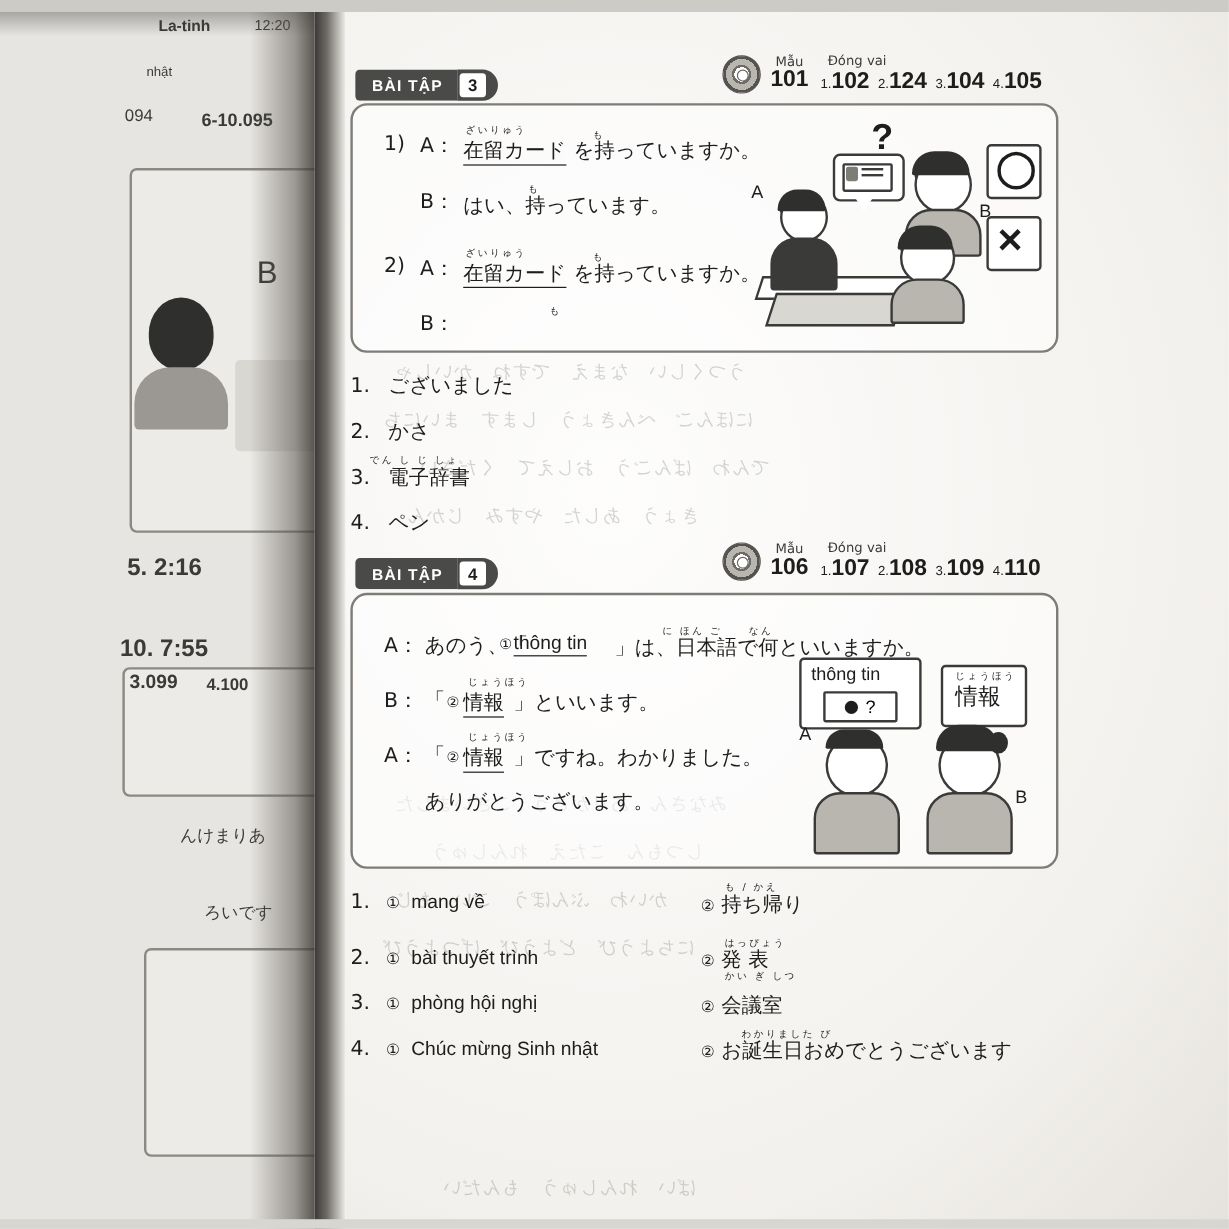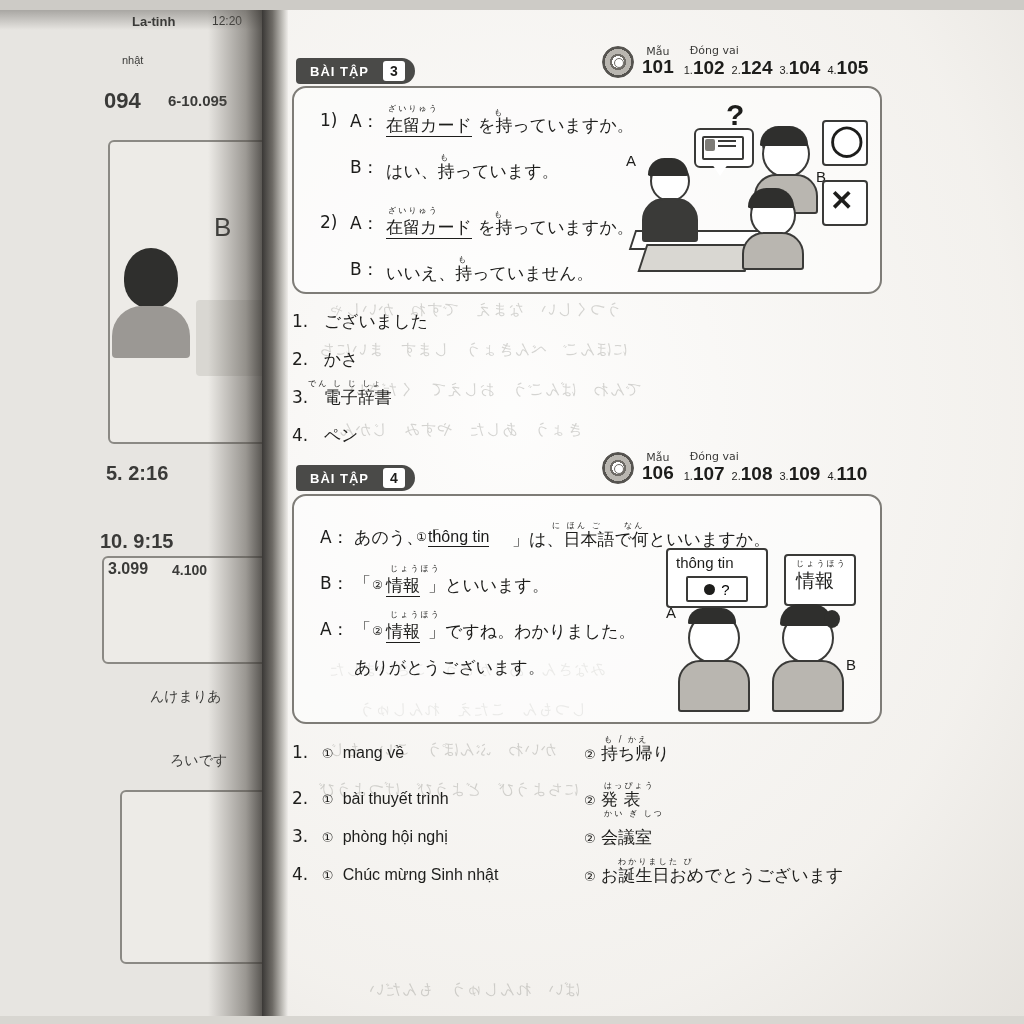--- a/index.html
+++ b/index.html
@@ -312,31 +312,31 @@
 </style>
 </head>
 <body>
 
 <div class="page">
 
   <div class="left-page">
     <div class="lp-text" style="left:132px; top:14px; font-size:13px; font-weight:bold;">La-tinh</div>
     <div class="lp-text" style="left:212px; top:14px; font-size:12px;">12:20</div>
     <div class="lp-text" style="left:122px; top:54px; font-size:11px;">nhật</div>
-    <div class="lp-text" style="left:104px; top:88px; font-size:22px; font-weight:bold;">094</div>
+    <div class="lp-text" style="left:104px; top:88px; font-size:14px; font-weight:normal;">094</div>
     <div class="lp-text" style="left:168px; top:92px; font-size:15px; font-weight:bold;">6-10.095</div>
 
     <div class="lp-box" style="left:108px; top:140px; width:170px; height:300px;"></div>
     <div class="lp-text" style="left:214px; top:212px; font-size:26px;">B</div>
     <div class="lp-head" style="left:124px; top:248px;"></div>
     <div class="lp-body" style="left:112px; top:306px;"></div>
     <div class="lp-figure" style="left:196px; top:300px; width:70px; height:76px;"></div>
 
     <div class="lp-text" style="left:106px; top:462px; font-size:20px; font-weight:bold;">5. 2:16</div>
-    <div class="lp-text" style="left:100px; top:530px; font-size:20px; font-weight:bold;">10. 9:15</div>
+    <div class="lp-text" style="left:100px; top:530px; font-size:20px; font-weight:bold;">10. 7:55</div>
 
     <div class="lp-box" style="left:102px; top:556px; width:176px; height:104px;"></div>
     <div class="lp-text" style="left:108px; top:560px; font-size:16px; font-weight:bold;">3.099</div>
     <div class="lp-text" style="left:172px; top:562px; font-size:14px; font-weight:bold;">4.100</div>
 
     <div class="lp-text" style="left:150px; top:688px; font-size:14px;">んけまりあ</div>
     <div class="lp-text" style="left:170px; top:752px; font-size:14px;">ろいです</div>
     <div class="lp-text" style="left:196px; top:808px; font-size:14px;">書</div>
     <div class="lp-text" style="left:194px; top:856px; font-size:14px;">か</div>
     <div class="lp-box" style="left:120px; top:790px; width:158px; height:170px;"></div>
@@ -399,21 +399,20 @@
 
     <div class="jp" style="left:32px; top:212px;">2)</div>
     <div class="jp" style="left:62px; top:212px;">A：</div>
     <div class="furi" style="left:100px; top:205px;">ざいりゅう</div>
     <div class="jp" style="left:98px; top:216px;"><span class="ul">在留カード</span></div>
     <div class="furi" style="left:206px; top:209px;">も</div>
     <div class="jp" style="left:190px; top:216px;">を持っていますか。</div>
 
     <div class="jp" style="left:62px; top:258px;">B：</div>
     <div class="furi" style="left:170px; top:254px;">も</div>
-    <div class="jp" style="left:98px; top:262px;">いいえ、持っていません。</div>
 
     <div class="illus" style="left:338px; top:106px; width:240px; height:170px;">
 
       <div style="position:absolute; left:6px; top:124px; width:124px; height:16px; background:#ffffff; border:2px solid #3a3a38; transform:skewX(-18deg);"></div>
       <div style="position:absolute; left:16px; top:138px; width:104px; height:24px; background:#d9d7d2; border:2px solid #3a3a38; transform:skewX(-18deg);"></div>
 
       <div class="fig-hair-dark" style="left:24px; top:56px; width:36px; height:22px;"></div>
       <div class="fig-head" style="left:24px; top:54px; width:36px; height:38px;"></div>
       <div style="position:absolute; left:22px; top:52px; width:40px; height:18px; background:#2f2f2d; border-radius:20px 20px 2px 2px;"></div>
       <div class="fig-body" style="left:16px; top:92px; width:52px; height:40px; background:#3a3a38;"></div>

